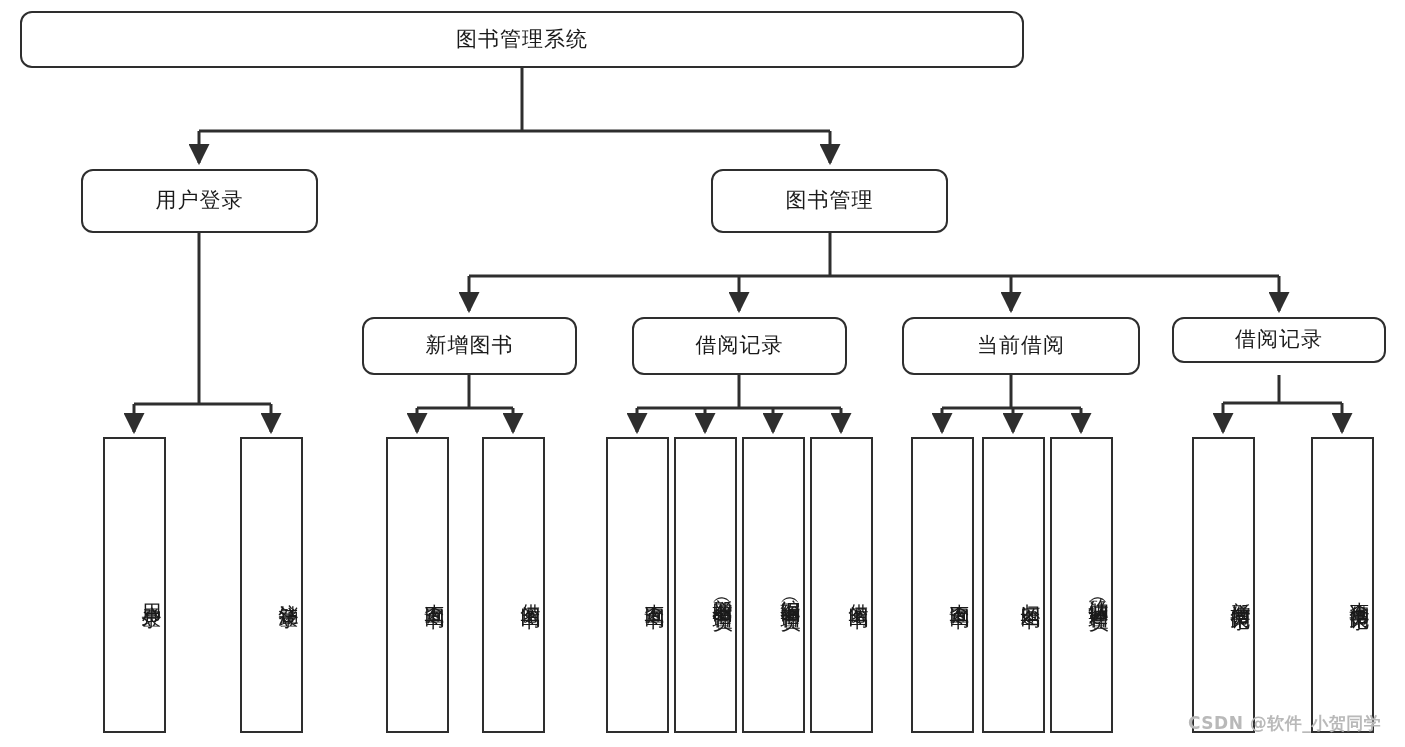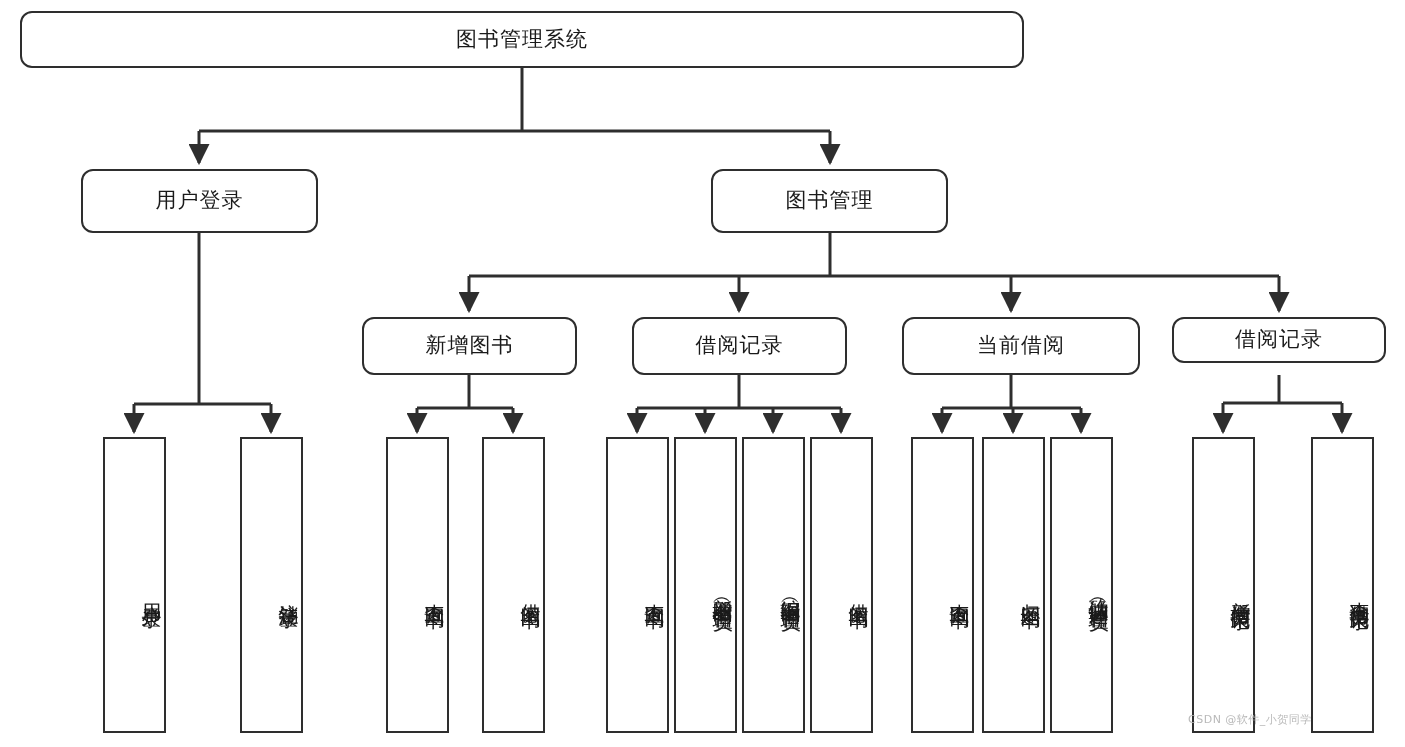--- a/index.html
+++ b/index.html
@@ -53,24 +53,25 @@
     left: 0;
     top: 0;
     width: 1405px;
     height: 747px;
     pointer-events: none;
   }
   .watermark {
     position: absolute;
     left: 1188px;
     top: 712px;
-    font-size: 11px;
+    font-size: 17px;
     color: #b9b9b9;
     letter-spacing: 0.5px;
     white-space: nowrap;
+    font-weight: bold;
   }
 </style>
 </head>
 <body>
 
 <div id="canvas">
 
   <svg id="edges" viewBox="0 0 1405 747" xmlns="http://www.w3.org/2000/svg">
     <defs>
       <marker id="arw" viewBox="0 0 10 10" refX="9" refY="5" markerWidth="7" markerHeight="7" orient="auto-start-reverse">

